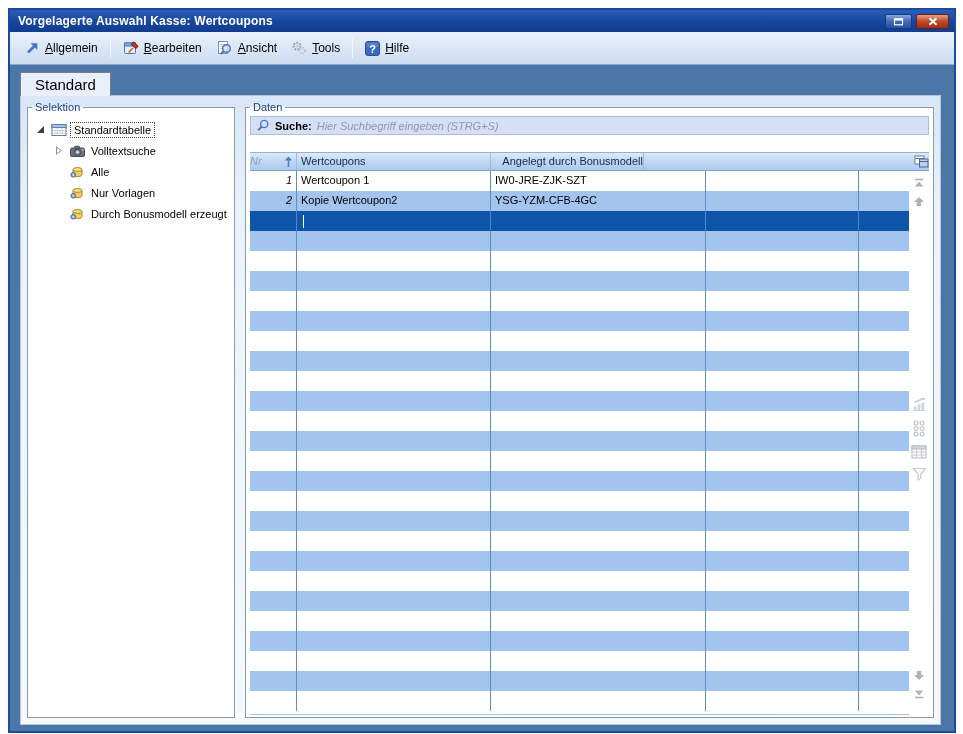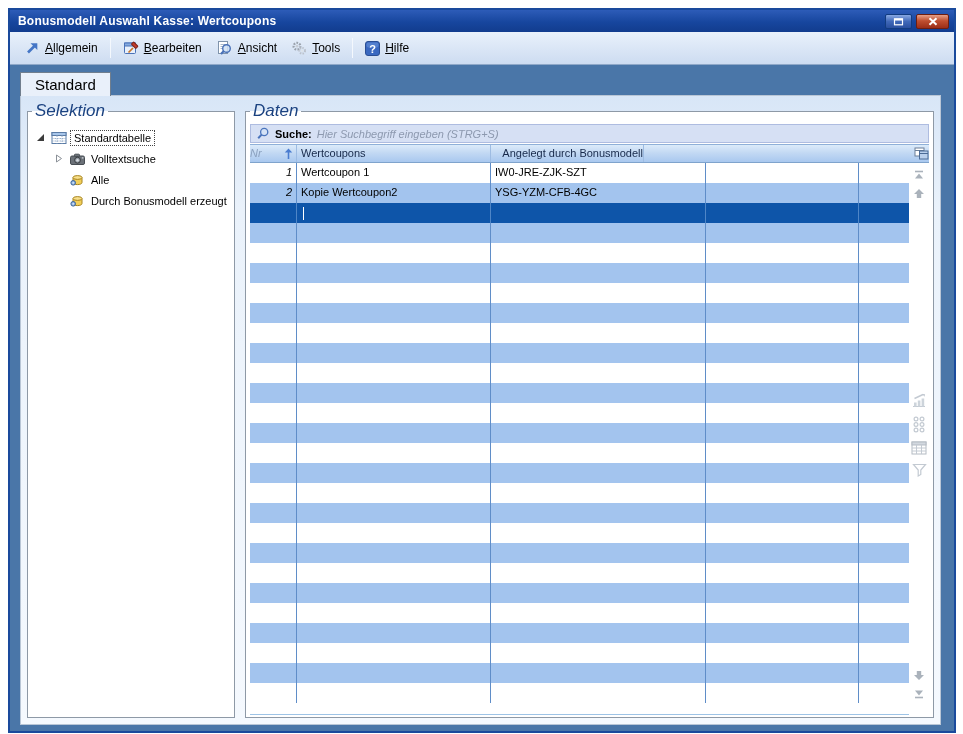--- a/index.html
+++ b/index.html
@@ -26,37 +26,37 @@
 
   
   .client{flex:1;background:#4a76a8;padding:8px 13px 6px 10px;display:flex;flex-direction:column;min-height:0;}
   .tab-row{height:22px;flex:0 0 22px;display:flex;align-items:flex-end;}
   .tab{background:#e9f0fa;border:1px solid #707e8e;border-bottom:none;padding:3px 14px 3px;font-size:15px;
     position:relative;z-index:2;margin-bottom:-1px;}
   .tab-page{flex:1;min-height:0;background:linear-gradient(180deg,#d8e6f7 0%,#eaf2fb 18%,#f5f9fe 100%);
     border:1px solid #b9c6d6;display:flex;gap:10px;padding:5px 6px 6px;}
 
   fieldset{border:1px solid #8e99a6;background:#fff;margin:0;padding:1px 2px 2px;min-width:0;}
-  legend{font-size:17px;color:#1b4280;padding:0 3px;margin-left:2px;font-style:italic;}
+  legend{font-size:11px;color:#1b4280;padding:0 3px;margin-left:2px;}
   .fs-selektion{width:208px;flex:0 0 208px;}
   .fs-daten{flex:1;display:flex;flex-direction:column;min-height:0;gap:24px;}
 
   
   .tree{padding:5px 2px;}
   .tree-row{height:21px;display:flex;align-items:center;gap:2px;white-space:nowrap;}
   .tree-row.indent{padding-left:18px;}
   .toggle{width:16px;flex:0 0 16px;display:flex;align-items:center;justify-content:center;}
   .ticon{width:18px;flex:0 0 18px;display:flex;align-items:center;justify-content:center;}
   .tlabel{padding:1px 3px;}
   .tlabel.focus{border:1px dotted #444;background:#fff;}
 
   
   .daten-inner{display:flex;flex-direction:column;flex:1;min-height:0;padding:2px 2px 0;}
   .search-bar{height:19px;flex:0 0 19px;background:#d6e0f4;border:1px solid #aebce0;
-    display:flex;align-items:center;gap:5px;padding:0 5px;margin-bottom:1px;}
+    display:flex;align-items:center;gap:5px;padding:0 5px;margin-bottom:17px;}
   .search-label{font-weight:bold;}
   .search-ph{font-style:italic;color:#8d99af;}
 
   .hdr{height:19px;flex:0 0 19px;display:flex;background:linear-gradient(180deg,#dcebfa 0%,#c3d9f3 45%,#a9c8ef 100%);
     border-top:1px solid #8fb0d8;border-bottom:1px solid #7fa3cc;}
   .hcell{line-height:17px;padding-left:4px;border-right:1px solid #9ebce2;color:#17294a;
     white-space:nowrap;overflow:hidden;}
   .hcell.nr{color:#8ba1bf;display:flex;align-items:center;justify-content:space-between;padding-right:3px;}
   .hchooser{width:20px;flex:0 0 20px;display:flex;align-items:center;justify-content:center;border-right:none;}
 
@@ -78,21 +78,21 @@
   .side-strip{width:20px;flex:0 0 20px;display:flex;flex-direction:column;align-items:center;padding:3px 0 12px;}
   .side-strip .sp{flex:1;}
   .sicon{margin:4px 0;display:flex;align-items:center;justify-content:center;}
 </style>
 </head>
 <body>
 
 <div class="window">
 
   <div class="titlebar">
-    <span class="title">Bonusmodell Auswahl Kasse: Wertcoupons</span>
+    <span class="title">Vorgelagerte Auswahl Kasse: Wertcoupons</span>
     <span class="win-btns">
       <span class="win-btn btn-restore">
         <svg width="11" height="9" viewBox="0 0 11 9">
           <rect x="1.5" y="1.8" width="8" height="6" fill="none" stroke="#fff" stroke-width="1.2"></rect>
           <path d="M1.5 2.6 h8" stroke="#fff" stroke-width="1.8"></path>
         </svg>
       </span>
       <span class="win-btn btn-close">
         <svg width="10" height="9" viewBox="0 0 10 9">
           <path d="M1.5 1.2 L8.5 7.8 M8.5 1.2 L1.5 7.8" stroke="#fff" stroke-width="2"></path>
@@ -194,20 +194,32 @@
             <span class="toggle"></span>
             <span class="ticon">
               <svg width="16" height="16" viewBox="0 0 16 16">
                 <path d="M4 5.5 V10.5 c0 1.3 2 2.1 4.5 2.1 s4.5-.8 4.5-2.1 V5.5" fill="#f2cf5a" stroke="#a8841e"></path>
                 <ellipse cx="8.5" cy="5.5" rx="4.5" ry="1.9" fill="#f8e08c" stroke="#a8841e"></ellipse>
                 <circle cx="4.2" cy="10.8" r="2.3" fill="#8cb0e0" stroke="#3c6496"></circle>
                 <circle cx="4.2" cy="10.8" r="0.9" fill="#d8e6f6"></circle>
               </svg>
             </span>
             <span class="tlabel">Alle</span>
+          </div>
+          <div class="tree-row indent">
+            <span class="toggle"></span>
+            <span class="ticon">
+              <svg width="16" height="16" viewBox="0 0 16 16">
+                <path d="M4 5.5 V10.5 c0 1.3 2 2.1 4.5 2.1 s4.5-.8 4.5-2.1 V5.5" fill="#f2cf5a" stroke="#a8841e"></path>
+                <ellipse cx="8.5" cy="5.5" rx="4.5" ry="1.9" fill="#f8e08c" stroke="#a8841e"></ellipse>
+                <circle cx="4.2" cy="10.8" r="2.3" fill="#8cb0e0" stroke="#3c6496"></circle>
+                <circle cx="4.2" cy="10.8" r="0.9" fill="#d8e6f6"></circle>
+              </svg>
+            </span>
+            <span class="tlabel">Nur Vorlagen</span>
           </div>
           <div class="tree-row indent">
             <span class="toggle"></span>
             <span class="ticon">
               <svg width="16" height="16" viewBox="0 0 16 16">
                 <path d="M4 5.5 V10.5 c0 1.3 2 2.1 4.5 2.1 s4.5-.8 4.5-2.1 V5.5" fill="#f2cf5a" stroke="#a8841e"></path>
                 <ellipse cx="8.5" cy="5.5" rx="4.5" ry="1.9" fill="#f8e08c" stroke="#a8841e"></ellipse>
                 <circle cx="4.2" cy="10.8" r="2.3" fill="#8cb0e0" stroke="#3c6496"></circle>
                 <circle cx="4.2" cy="10.8" r="0.9" fill="#d8e6f6"></circle>
               </svg>

